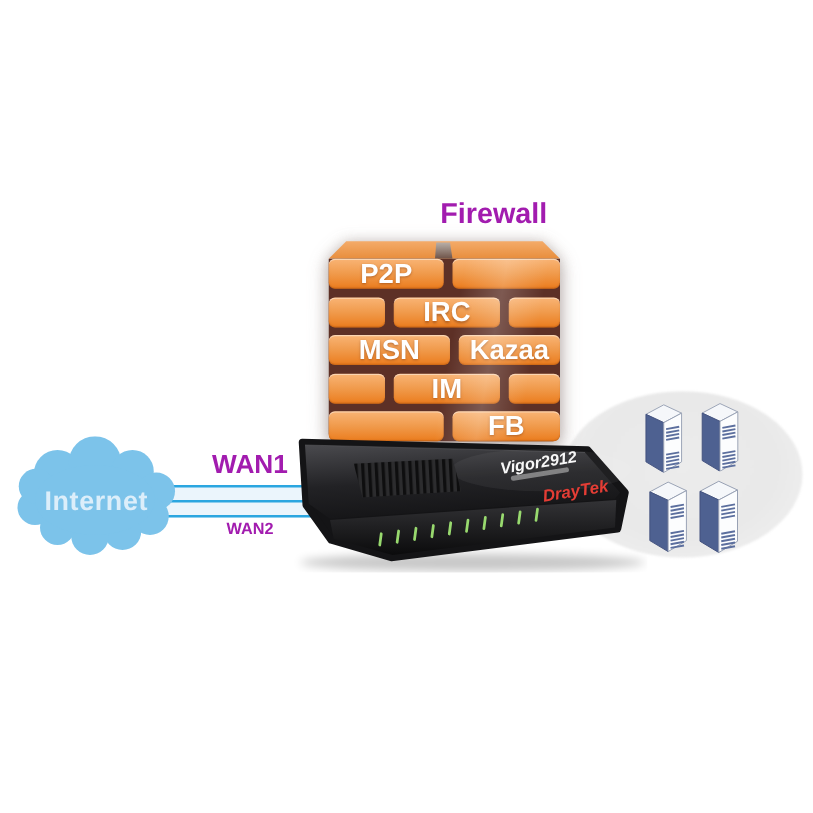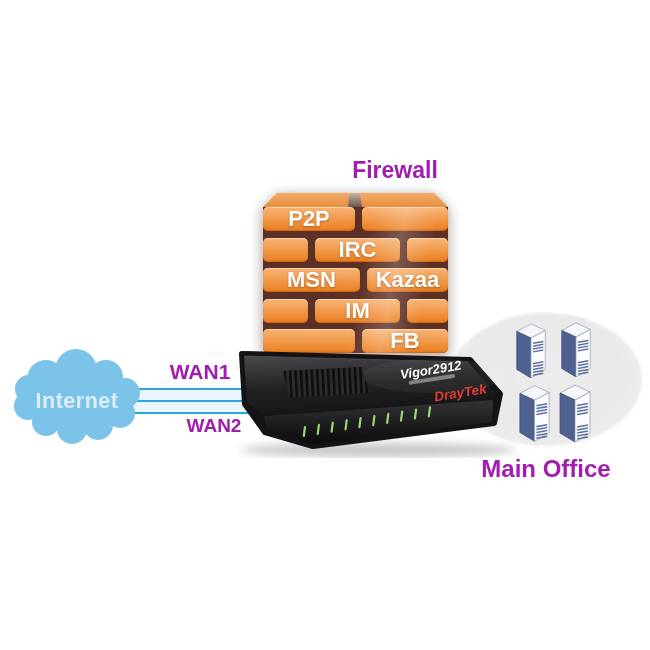--- a/index.html
+++ b/index.html
@@ -26,21 +26,21 @@
         background:linear-gradient(180deg,#f9b475 0%,#f09a4b 50%,#eb7c1d 100%);
         box-shadow:inset 0 1px 0 rgba(255,255,255,.45), inset 0 -1px 1px rgba(150,65,10,.35);
         color:#ffffff;font-weight:bold;font-size:22px;text-shadow:0 1px 2px rgba(105,45,15,.45);}
   .firewall-lbl{left:330px;top:157px;width:130px;font-size:23px;}
 
   
   .wan-ribbon{position:absolute;left:122px;top:388px;width:152px;height:26px;box-sizing:border-box;
         background:#ebf5fc;border-top:2px solid #2ba6e0;border-bottom:2px solid #2ba6e0;}
   .wan-ribbon .mid{position:absolute;left:0;right:0;top:10px;height:2px;background:#2ba6e0;}
   .wan1-lbl{left:165px;top:360px;width:70px;font-size:21px;}
-  .wan2-lbl{left:165px;top:415px;width:70px;font-size:19px;margin-left:14px;}
+  .wan2-lbl{left:165px;top:415px;width:70px;font-size:13px;}
 
   
   .cloud-svg{position:absolute;left:10px;top:349px;}
   .router-svg{position:absolute;left:228px;top:346px;}
 </style>
 </head>
 <body>
 
 <div class="canvas">
 
@@ -62,21 +62,20 @@
             <line x1="22" y1="54" x2="33" y2="52"></line>
           <line x1="22" y1="57" x2="33" y2="55"></line>
         </g>
       </symbol>
     </defs>
     <use href="#server" x="12" y="6" width="38" height="57"></use>
     <use href="#server" x="57" y="5" width="38" height="57"></use>
     <use href="#server" x="15" y="66" width="39" height="62"></use>
     <use href="#server" x="55" y="66" width="40" height="62"></use>
   </svg>
-  <div class="lbl main-office-lbl">Main Office</div>
 
   <div class="lbl firewall-lbl">Firewall</div>
 
   <div class="wall-wrap">
     <svg class="wall-top" width="185" height="17" viewBox="0 0 185 17">
       <defs>
         <linearGradient id="tg" x1="0" y1="0" x2="0" y2="1">
           <stop offset="0" stop-color="#f4ab69"></stop>
             <stop offset="1" stop-color="#e88e3d"></stop>
         </linearGradient>

